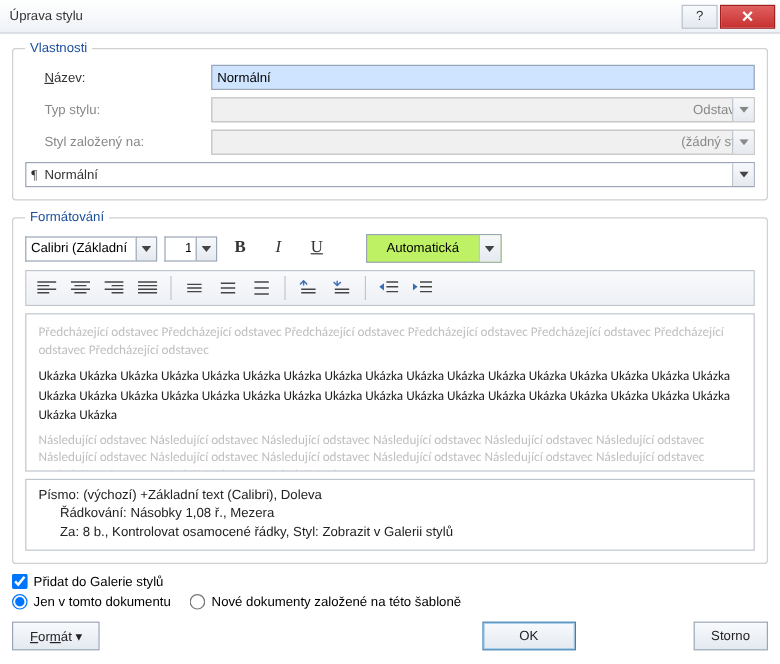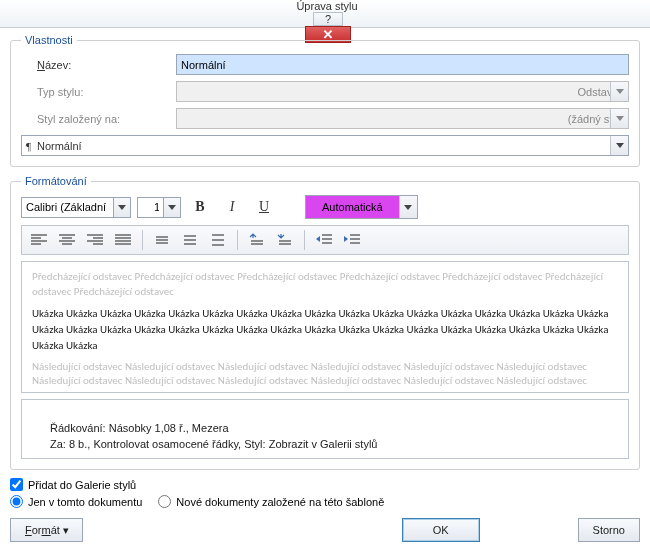--- a/index.html
+++ b/index.html
@@ -1,17 +1,17 @@
 <!DOCTYPE html>
 <html><head>
 <meta charset="utf-8">
 <style>
 * { box-sizing: border-box; margin: 0; padding: 0; }
 body { font-family: "Segoe UI", Tahoma, sans-serif; font-size: 11px; background: #fff; width: 650px; height: 553px; overflow: hidden; }
-.titlebar { height: 28px; background: linear-gradient(#fff,#eef2f7); border-bottom: 1px solid #c8cdd4; display: flex; align-items: center; padding: 0 4px 0 8px; flex-direction: column; }
+.titlebar { height: 28px; background: linear-gradient(#fff,#eef2f7); border-bottom: 1px solid #c8cdd4; display: flex; align-items: center; padding: 0 4px 0 8px; }
 .titlebar .title { flex: 1; color: #333; }
 .tbtn { width: 30px; height: 20px; border: 1px solid #b8c0cb; background: linear-gradient(#f8fafd,#e4e9f0); margin-left: 2px; display: flex; align-items: center; justify-content: center; font-size: 11px; color: #333; }
 .tbtn.close { width: 46px; background: linear-gradient(#e06060,#c83030); border-color: #a02020; color: #fff; font-weight: bold; font-size: 13px; }
 .content { padding: 6px 10px 8px 10px; }
 fieldset { border: 1px solid #d0d0d0; border-radius: 3px; padding: 8px 10px 10px 10px; margin-bottom: 8px; position: relative; }
 legend { color: #1b4f9c; font-size: 11px; padding: 0 4px; }
 .row { display: flex; align-items: center; margin-bottom: 6px; }
 .lbl { width: 155px; color: #333; padding-left: 16px; }
 .lbl.dis { color: #888; }
 .u { text-decoration: underline; }
@@ -22,21 +22,21 @@
 .sel .arrow svg { display: block; }
 .pilcrow { font-family: "Times New Roman", serif; margin-right: 6px; }
 .fmtrow { display: flex; align-items: center; gap: 6px; margin-bottom: 6px; }
 .combo { display: flex; }
 .combo input { border-right: none; }
 .combo .ddbtn { width: 18px; height: 21px; border: 1px solid #9aa6b6; background: linear-gradient(#f6f8fb,#e6eaf0); display: flex; align-items: center; justify-content: center; }
 .ibtn { width: 26px; height: 24px; border: 1px solid transparent; background: transparent; display: flex; align-items: center; justify-content: center; font-family: "Times New Roman", serif; font-size: 14px; color: #333; }
 .bold { font-weight: bold; }
 .italic { font-style: italic; }
 .under { text-decoration: underline; }
-.colorbox { display: flex; align-items: center; border: 1px solid #9aa6b6; height: 24px; background: #d946ef; }
+.colorbox { display: flex; align-items: center; border: 1px solid #9aa6b6; height: 24px; background: #bef264; }
 .colorbox .lab { padding: 0 16px; }
 .colorbox .ddbtn { width: 18px; height: 22px; border-left: 1px solid #c0c6cf; background: linear-gradient(#f6f8fb,#e6eaf0); display: flex; align-items: center; justify-content: center; }
 .toolbar2 { border: 1px solid #c0c6cf; background: linear-gradient(#f9fafc,#edf0f5); padding: 3px 4px; display: flex; align-items: center; gap: 2px; margin-bottom: 6px; }
 .sep { width: 1px; height: 20px; background: #c0c6cf; margin: 0 4px; }
 .tb { width: 26px; height: 22px; display: flex; align-items: center; justify-content: center; }
 .tb svg { display: block; }
 .preview { border: 1px solid #c0c6cf; background: #fff; height: 132px; padding: 8px 10px; overflow: hidden; font-family: Calibri, sans-serif; margin-bottom: 6px; }
 .preview .ghost { color: #bfbfbf; font-size: 11px; line-height: 1.35; }
 .preview .sample { color: #222; font-size: 11px; line-height: 1.45; margin: 6px 0; }
 .descbox { border: 1px solid #c0c6cf; background: #fff; padding: 6px 10px; font-size: 11px; line-height: 1.4; color: #222; }
@@ -249,21 +249,21 @@
         </div>
     </div>
 
     <div class="preview">
       <div class="ghost">Předcházející odstavec Předcházející odstavec Předcházející odstavec Předcházející odstavec Předcházející odstavec Předcházející odstavec Předcházející odstavec</div>
       <div class="sample">Ukázka Ukázka Ukázka Ukázka Ukázka Ukázka Ukázka Ukázka Ukázka Ukázka Ukázka Ukázka Ukázka Ukázka Ukázka Ukázka Ukázka Ukázka Ukázka Ukázka Ukázka Ukázka Ukázka Ukázka Ukázka Ukázka Ukázka Ukázka Ukázka Ukázka Ukázka Ukázka Ukázka Ukázka Ukázka Ukázka</div>
       <div class="ghost">Následující odstavec Následující odstavec Následující odstavec Následující odstavec Následující odstavec Následující odstavec Následující odstavec Následující odstavec Následující odstavec Následující odstavec Následující odstavec Následující odstavec Následující odstavec Následující odstavec Následující odstavec</div>
     </div>
 
     <div class="descbox">
-      <br>
+      <span>Písmo: (výchozí) +Základní text (Calibri), Doleva</span><br>
       <span class="ind">Řádkování:  Násobky 1,08 ř., Mezera</span>
       <span class="ind">Za:  8 b., Kontrolovat osamocené řádky, Styl: Zobrazit v Galerii stylů</span>
     </div>
   </fieldset>
 
   <div class="chkrow">
     <input type="checkbox" checked="" style="">
     <label>Přidat do Galerie stylů</label>
   </div>
   <div class="radrow">

